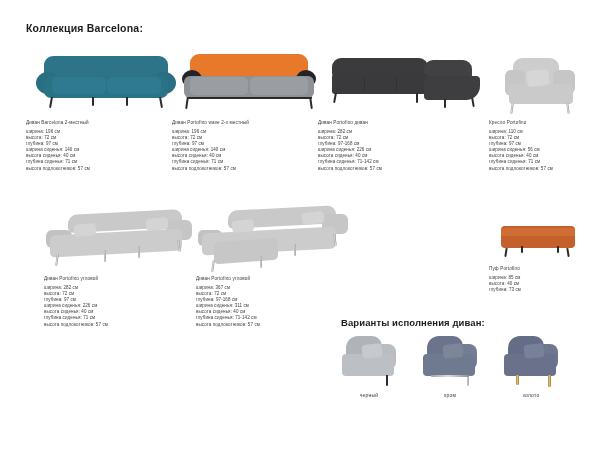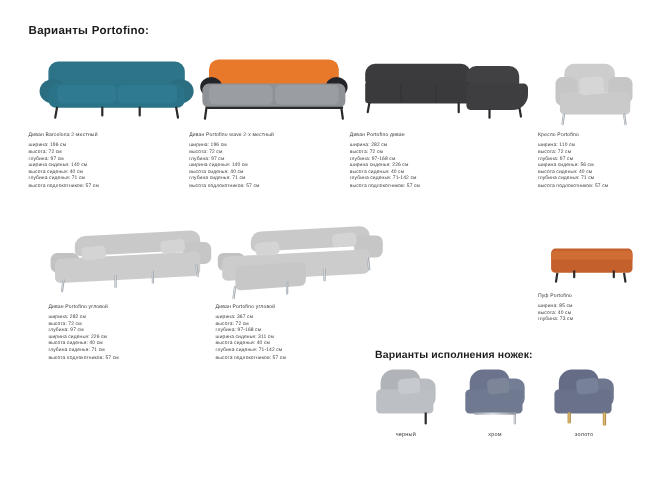--- a/index.html
+++ b/index.html
@@ -59,21 +59,21 @@
   .legvar .label{
     position:absolute;top:56px;left:0;width:70px;text-align:center;
     font-size:5px;color:#3d3d3d;letter-spacing:.2px;
   }
 </style>
 </head>
 <body>
 
 <div class="page">
 
-  <div class="collection-title">Варианты Portofino:</div>
+  <div class="collection-title">Коллекция Barcelona:</div>
 
   <div class="card" style="left:26px;top:42px;width:160px;">
     <div class="pic" style="height:78px;">
       <div class="sofa" style="left:8px;top:14px;width:144px;height:56px;">
         <div class="backrest" style="left:10px;top:0;width:124px;height:28px;background:#2d7489;"></div>
         <div class="arm" style="left:2px;top:16px;width:24px;height:22px;background:#2b6d81;"></div>
         <div class="arm" style="left:118px;top:16px;width:24px;height:22px;background:#2b6d81;"></div>
         <div class="body" style="left:10px;top:20px;width:124px;height:22px;background:#2a7286;"></div>
         <div class="cushion" style="left:18px;top:21px;width:54px;height:17px;background:#2f7a90;"></div>
         <div class="cushion" style="left:73px;top:21px;width:54px;height:17px;background:#2f7a90;"></div>
@@ -239,21 +239,21 @@
       </div>
     </div>
     <div class="prod-name">Пуф Portofino</div>
     <ul class="specs">
       <li>ширина: 85 см</li>
       <li>высота: 40 см</li>
       <li>глубина: 73 см</li>
     </ul>
   </div>
 
-  <div class="legs-title">Варианты исполнения ножек:</div>
+  <div class="legs-title">Варианты исполнения диван:</div>
 
   <div class="legvar" style="left:334px;top:336px;">
     <div class="sofa" style="left:6px;top:0;width:60px;height:50px;">
       <div class="backrest" style="left:6px;top:0;width:36px;height:24px;background:#b0b3b7;border-radius:12px 10px 2px 2px;"></div>
       <div class="arm" style="left:30px;top:8px;width:26px;height:26px;background:#b9bcc0;border-radius:8px;"></div>
       <div class="body" style="left:2px;top:18px;width:52px;height:22px;background:#bcbfc3;border-radius:4px;"></div>
       <div class="pillow" style="left:22px;top:8px;width:20px;height:14px;background:#c6c9cd;"></div>
       <div class="leg" style="left:46px;top:39px;width:2px;height:11px;"></div>
     </div>
     <div class="label">черный</div>

